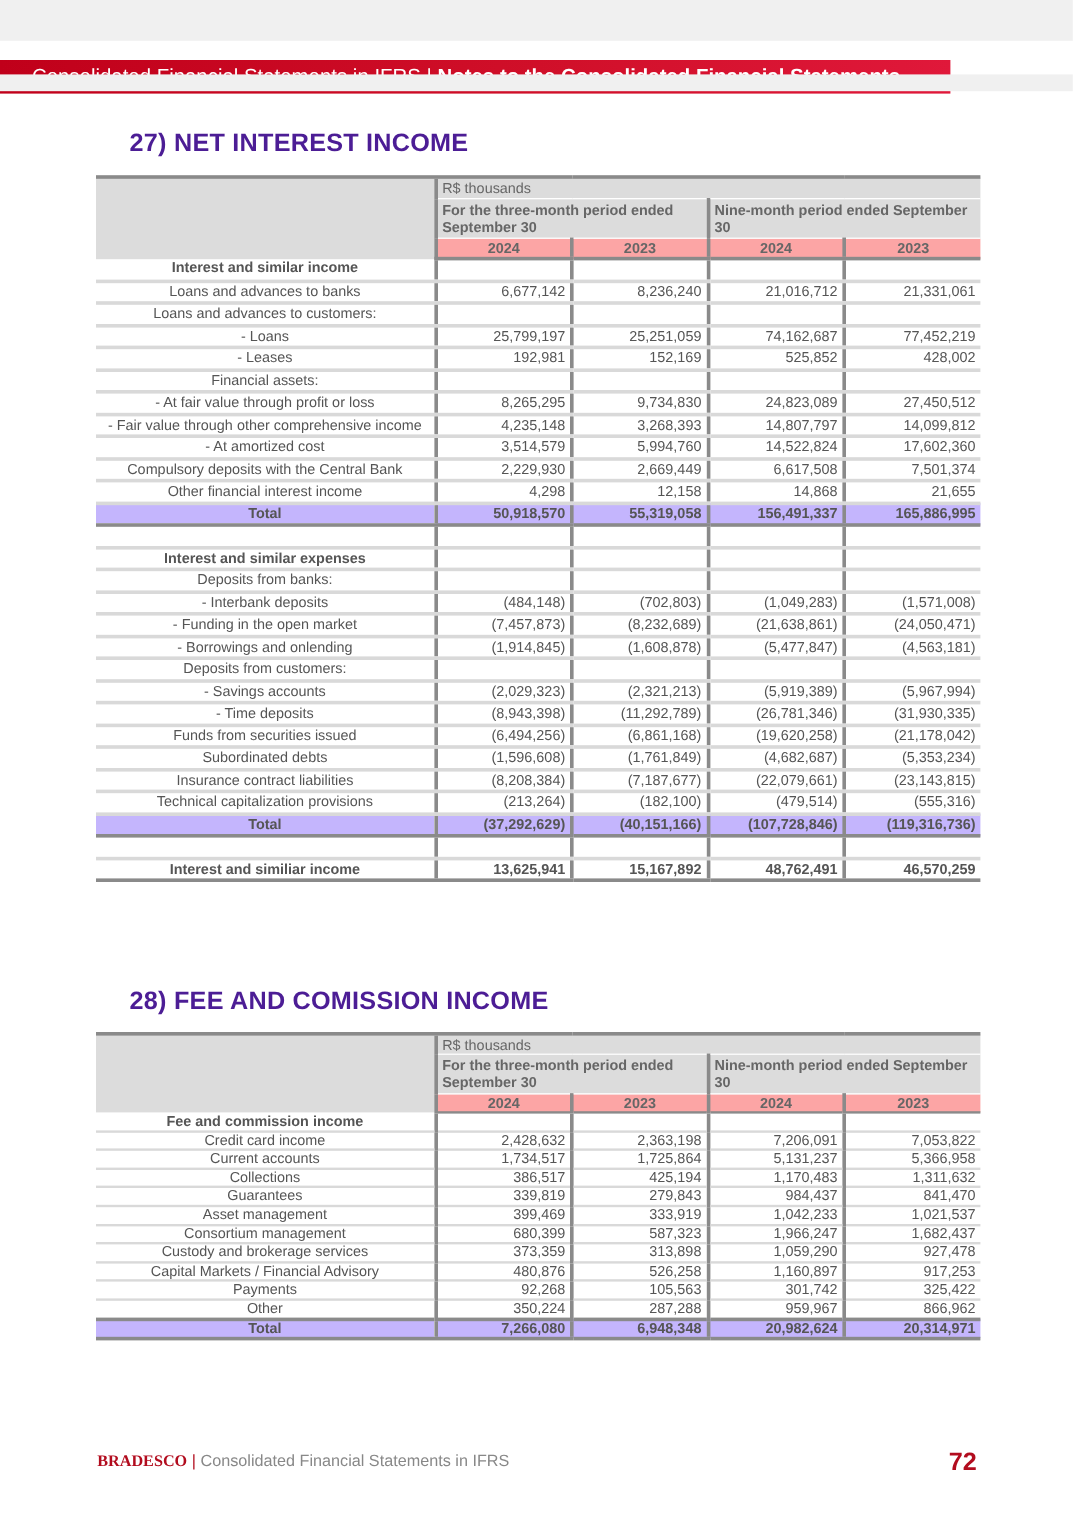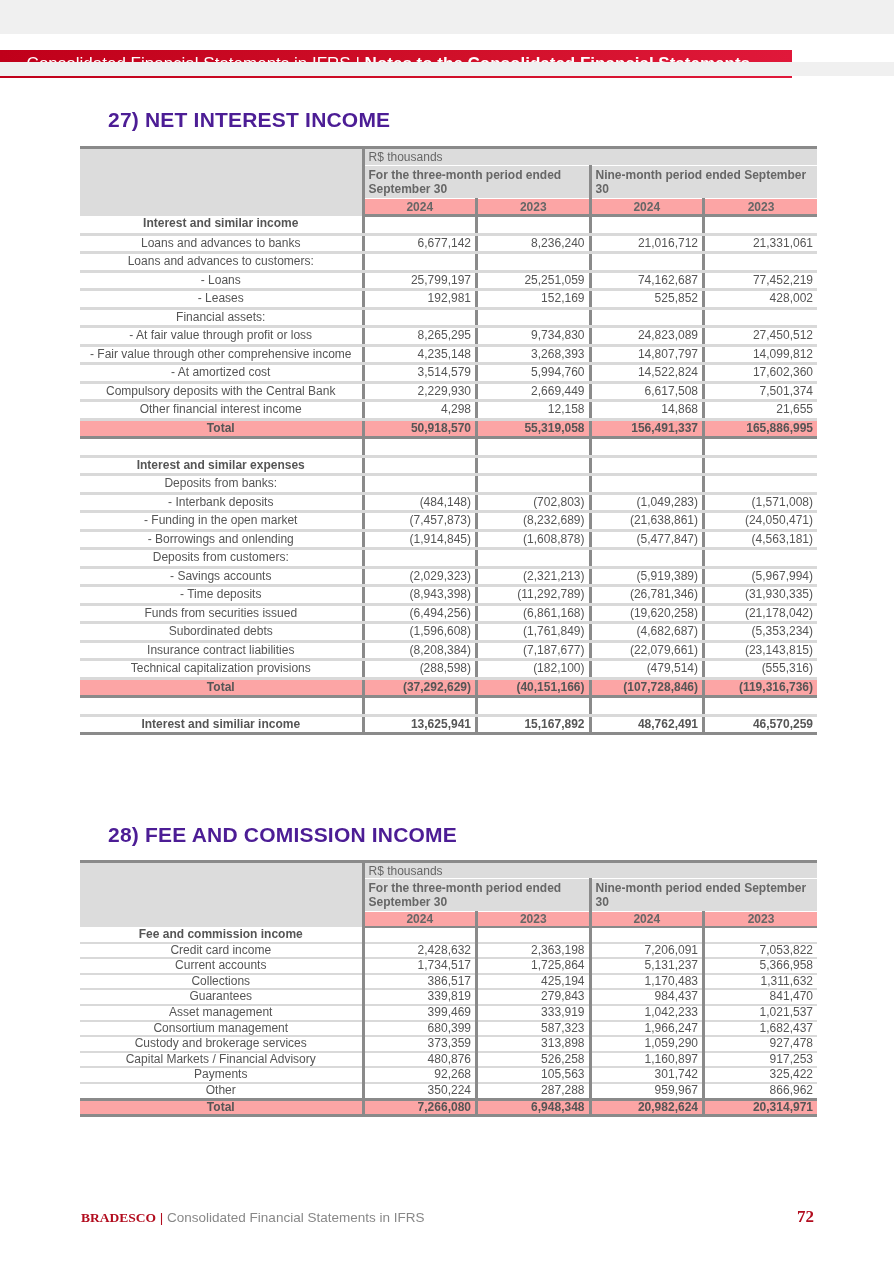--- a/index.html
+++ b/index.html
@@ -32,34 +32,34 @@
   table.fin td, table.fin th { padding: 0 4px; }
   table.fin .hdr-blank { background: #dcdcdc; border-top: 3px solid #8a8a8a; }
   table.fin .unit { background: #dcdcdc; border-top: 3px solid #8a8a8a; text-align: left; font-weight: normal; color: #666; border-left: 3px solid #8a8a8a; }
   table.fin .period { background: #dcdcdc; text-align: left; font-weight: bold; color: #666; line-height: 14px; padding-top: 2px; padding-bottom: 2px; border-left: 3px solid #8a8a8a; border-top: 1px solid #fff;}
   table.fin .year { background: #fca5a5; text-align: center; font-weight: bold; color: #666; border-left: 3px solid #8a8a8a; border-top: 1px solid #fff; border-bottom: 3px solid #8a8a8a; }
   table.fin td.lab { text-align: center; white-space: nowrap; overflow: hidden; }
   table.fin td.num { text-align: right; border-left: 3px solid #8a8a8a; white-space: nowrap; }
   table.fin tr.row td { border-bottom: 3px solid #d9d9d9; }
   table.fin tr.row.wrap td.lab { white-space: normal; line-height: 13px; }
   table.fin tr.bold td.lab { font-weight: bold; }
-  table.fin tr.total td { background: #fca5a5; font-weight: bold; border-top: 3px solid #8a8a8a; border-bottom: 3px solid #8a8a8a; }
+  table.fin tr.total td { background: #c4b5fd; font-weight: bold; border-top: 3px solid #8a8a8a; border-bottom: 3px solid #8a8a8a; }
   table.fin tr.grand td { font-weight: bold; border-bottom: 3px solid #8a8a8a; }
 
   #t1 { top: 146px; }
   #t1 tr.row td, #t1 tr.total td, #t1 tr.grand td { height: 15.5px; line-height: 15.5px; }
   #t2 { top: 860px; }
   #t2 tr.row td { border-bottom: 2px solid #d9d9d9; height: 13.6px; line-height: 13.6px; margin-top: 40px; }
   #t2 tr.total td { height: 13px; line-height: 13px; }
   #t2 .year { border-bottom: 2px solid #8a8a8a; }
 
   .footer { position: absolute; left: 81px; top: 1210px; font-size: 13.5px; color: #888; white-space: nowrap; }
   .footer .brand { color: #b20c1e; font-weight: bold; font-family: Liberation Serif, serif; }
   .footer .sep { color: #b20c1e; }
-  .page-num { position: absolute; right: 80px; top: 1207px; color: #b20c1e; font-weight: bold; font-size: 17px; font-family: Liberation Serif, serif; }
+  .page-num { position: absolute; right: 80px; top: 1207px; color: #b20c1e; font-weight: bold; font-size: 21px; }
 </style>
 </head>
 <body>
 
 <div class="top-strip"></div>
 <div class="header-bar">
   <span class="light">Consolidated Financial Statements in IFRS</span>
   <span class="light">|</span>
   <span class="bold">Notes to the Consolidated Financial Statements</span>
 </div>
@@ -255,21 +255,21 @@
       </tr>
       <tr class="row">
         <td class="lab">Insurance contract liabilities</td>
         <td class="num">(8,208,384)</td>
         <td class="num">(7,187,677)</td>
         <td class="num">(22,079,661)</td>
         <td class="num">(23,143,815)</td>
       </tr>
       <tr class="row">
         <td class="lab">Technical capitalization provisions</td>
-        <td class="num">(288,598)</td>
+        <td class="num">(213,264)</td>
         <td class="num">(182,100)</td>
         <td class="num">(479,514)</td>
         <td class="num">(555,316)</td>
       </tr>
       <tr class="total">
         <td class="lab">Total</td>
         <td class="num">(37,292,629)</td>
         <td class="num">(40,151,166)</td>
         <td class="num">(107,728,846)</td>
         <td class="num">(119,316,736)</td>

